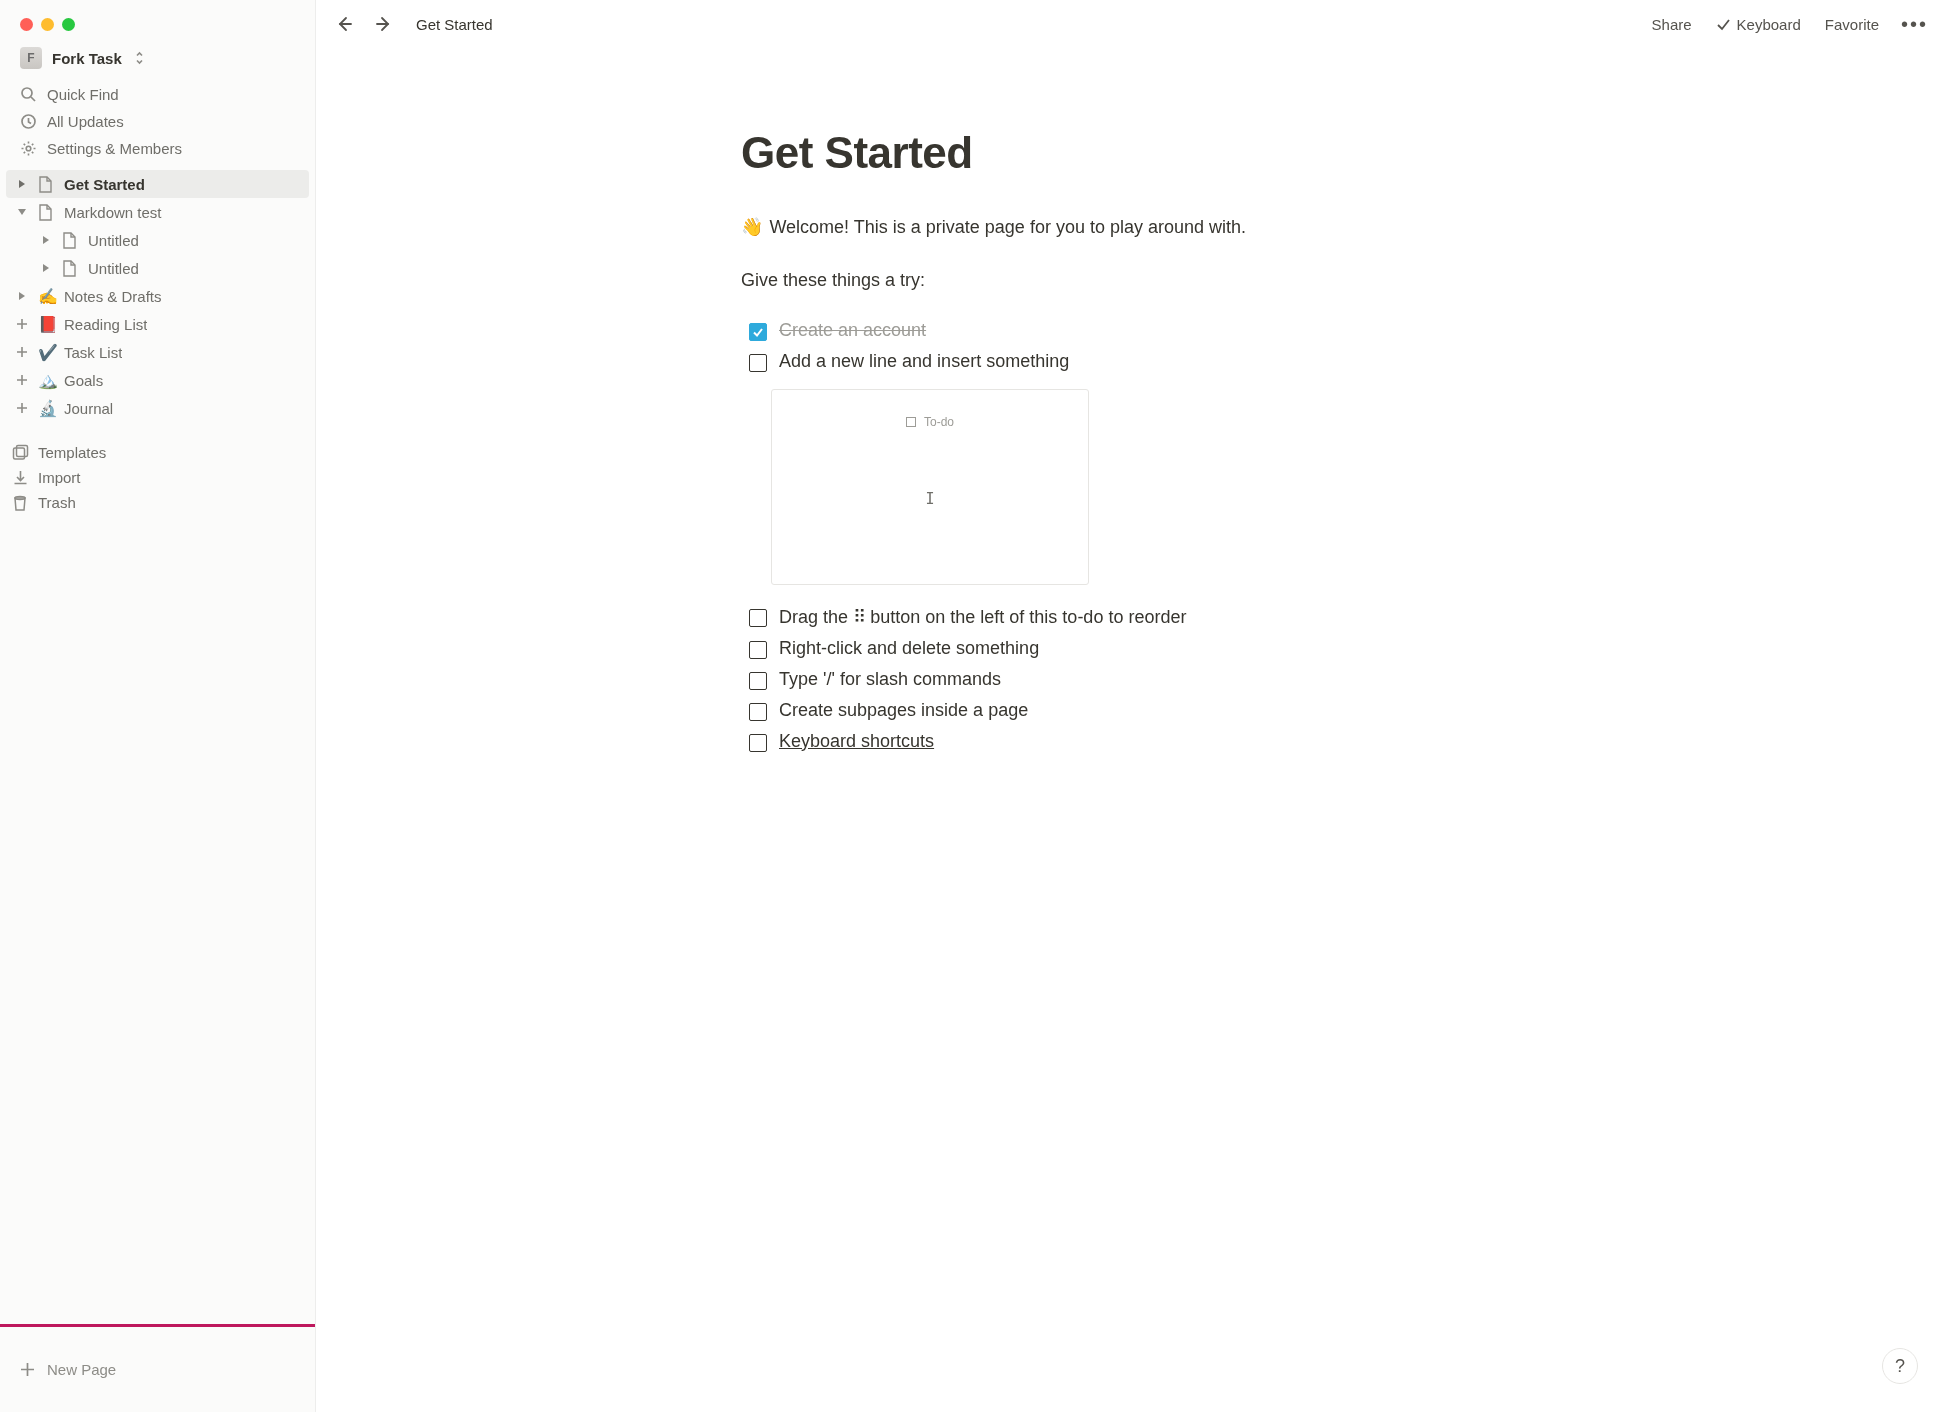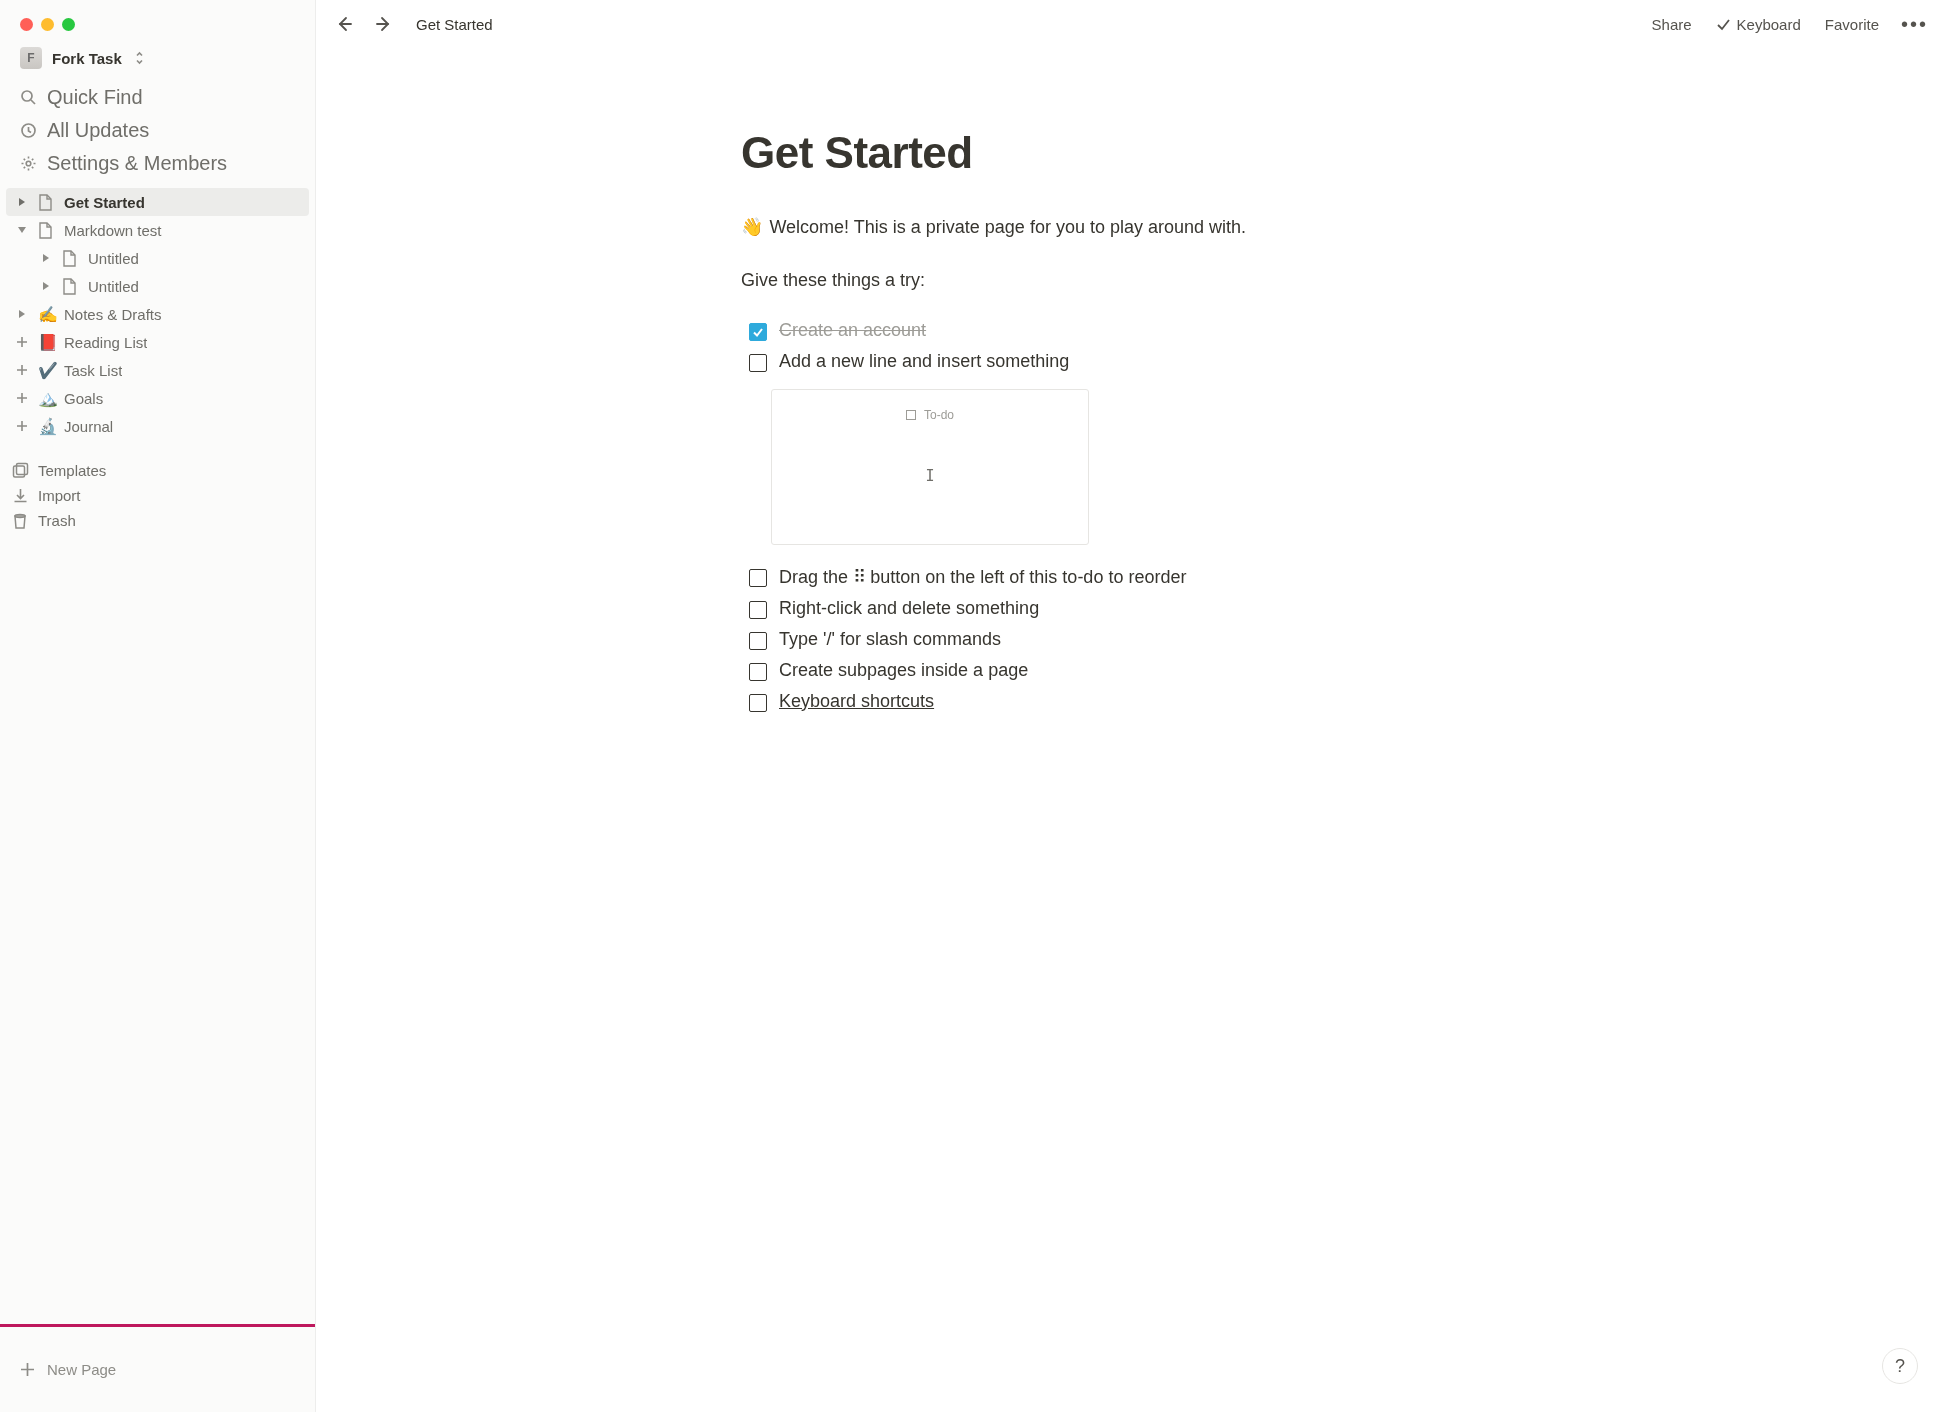--- a/index.html
+++ b/index.html
@@ -38,21 +38,21 @@
     display: flex; align-items: center; justify-content: center;
     font-size: 12px; color: #6b6b6b; font-weight: 600;
   }
   .ws-name { font-weight: 600; font-size: 15px; color: #37352f; }
   .ws-chevron { margin-left: 2px; }
 
   .nav-section { padding: 4px 8px 4px 8px; }
   .nav-item {
     display: flex; align-items: center; gap: 10px;
     padding: 5px 10px 5px 12px; border-radius: 4px;
-    color: #6f6e69; cursor: pointer; font-size: 20px;
+    color: #6f6e69; cursor: pointer; font-size: 15px;
   }
 
   .tree { padding: 4px 6px; flex: 1; overflow: auto; }
   .tree-row {
     display: flex; align-items: center; gap: 6px;
     padding: 4px 6px; border-radius: 4px; cursor: pointer;
     color: #6f6e69; font-size: 15px;
   }
   .tree-row.selected { background: #ececea; color: #37352f; font-weight: 600; }
   .tree-row.nested { padding-left: 30px; }
@@ -109,24 +109,24 @@
     margin-top: 3px; flex-shrink: 0; cursor: pointer;
     display: flex; align-items: center; justify-content: center;
   }
   .checkbox.checked { background: #2eaadc; border-color: #2eaadc; }
   .todo-text.done { text-decoration: line-through; color: #9d9c97; }
   .todo-text .link { text-decoration: underline; cursor: pointer; }
   .drag-dots { letter-spacing: -1px; font-family: monospace; }
 
   .inset {
     margin: 12px 0 16px 30px;
-    width: 318px; height: 156px;
+    width: 318px; height: 196px;
     border: 1px solid #e6e5e2; border-radius: 3px;
     background: #fff;
-    padding: 18px 0 0;
+    padding: 25px 0 0;
     display: flex; flex-direction: column; align-items: center;
     position: relative;
   }
   .inset-row { display: flex; align-items: center; gap: 8px; font-size: 12px; color: #9d9c97; }
   .inset-box { width: 10px; height: 10px; border: 1.3px solid #9d9c97; }
   .caret {
     position: absolute; left: 50%; top: 56%; transform: translate(-50%,-50%);
     font-family: monospace; color: #6f6e69; font-size: 15px;
   }
 

